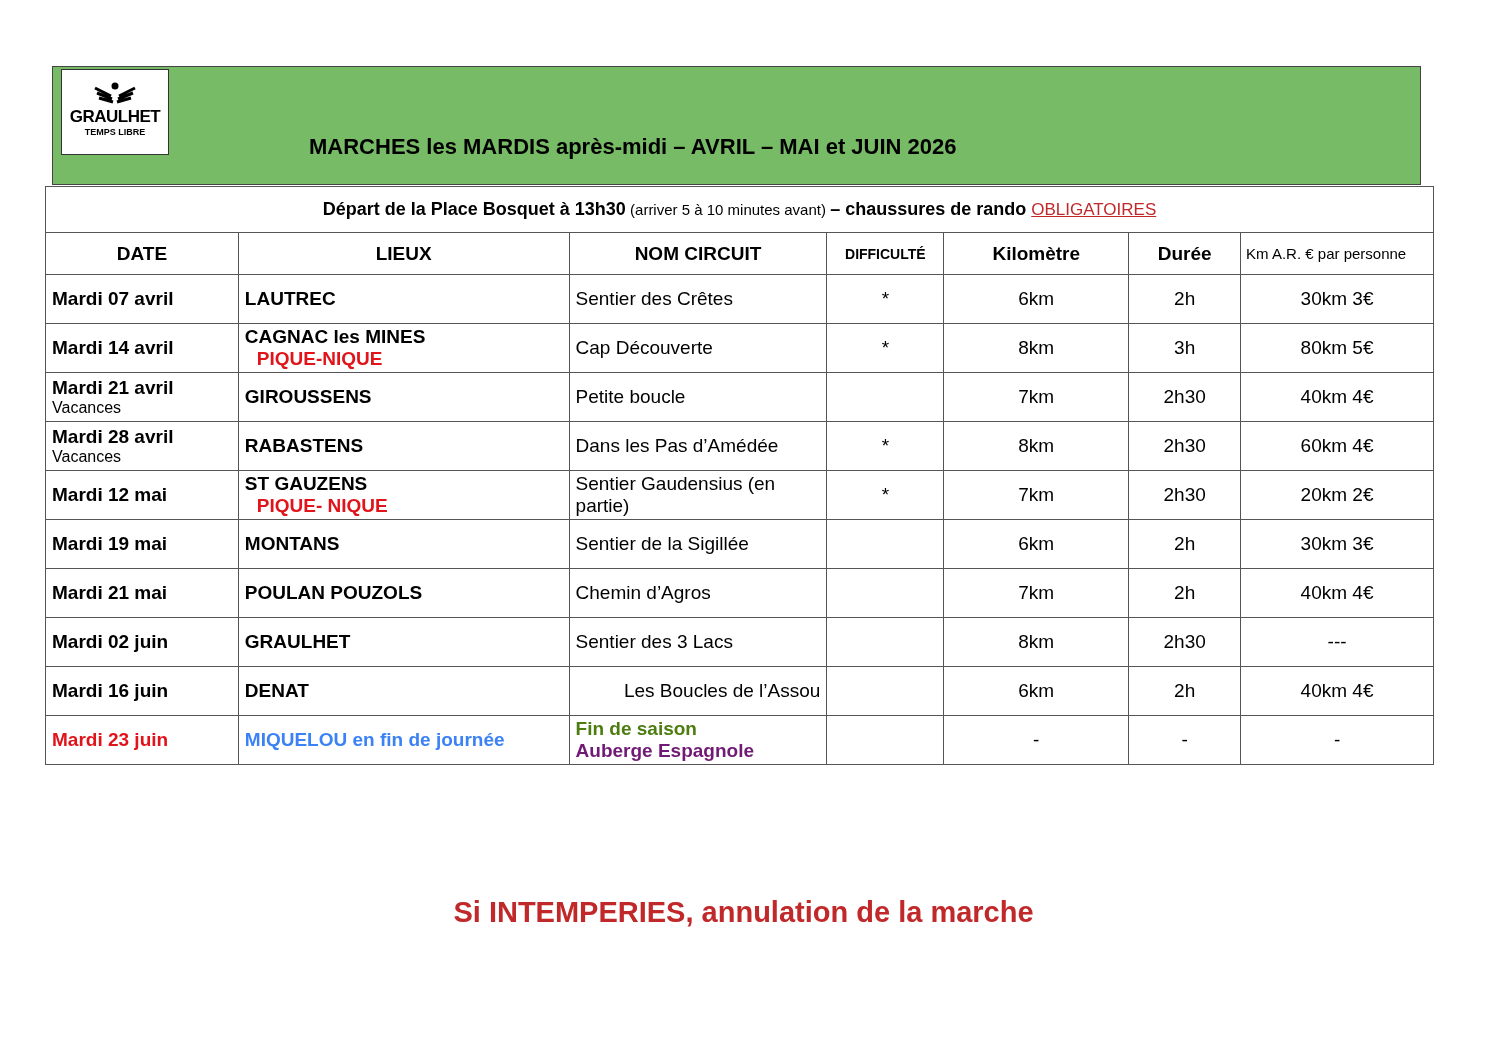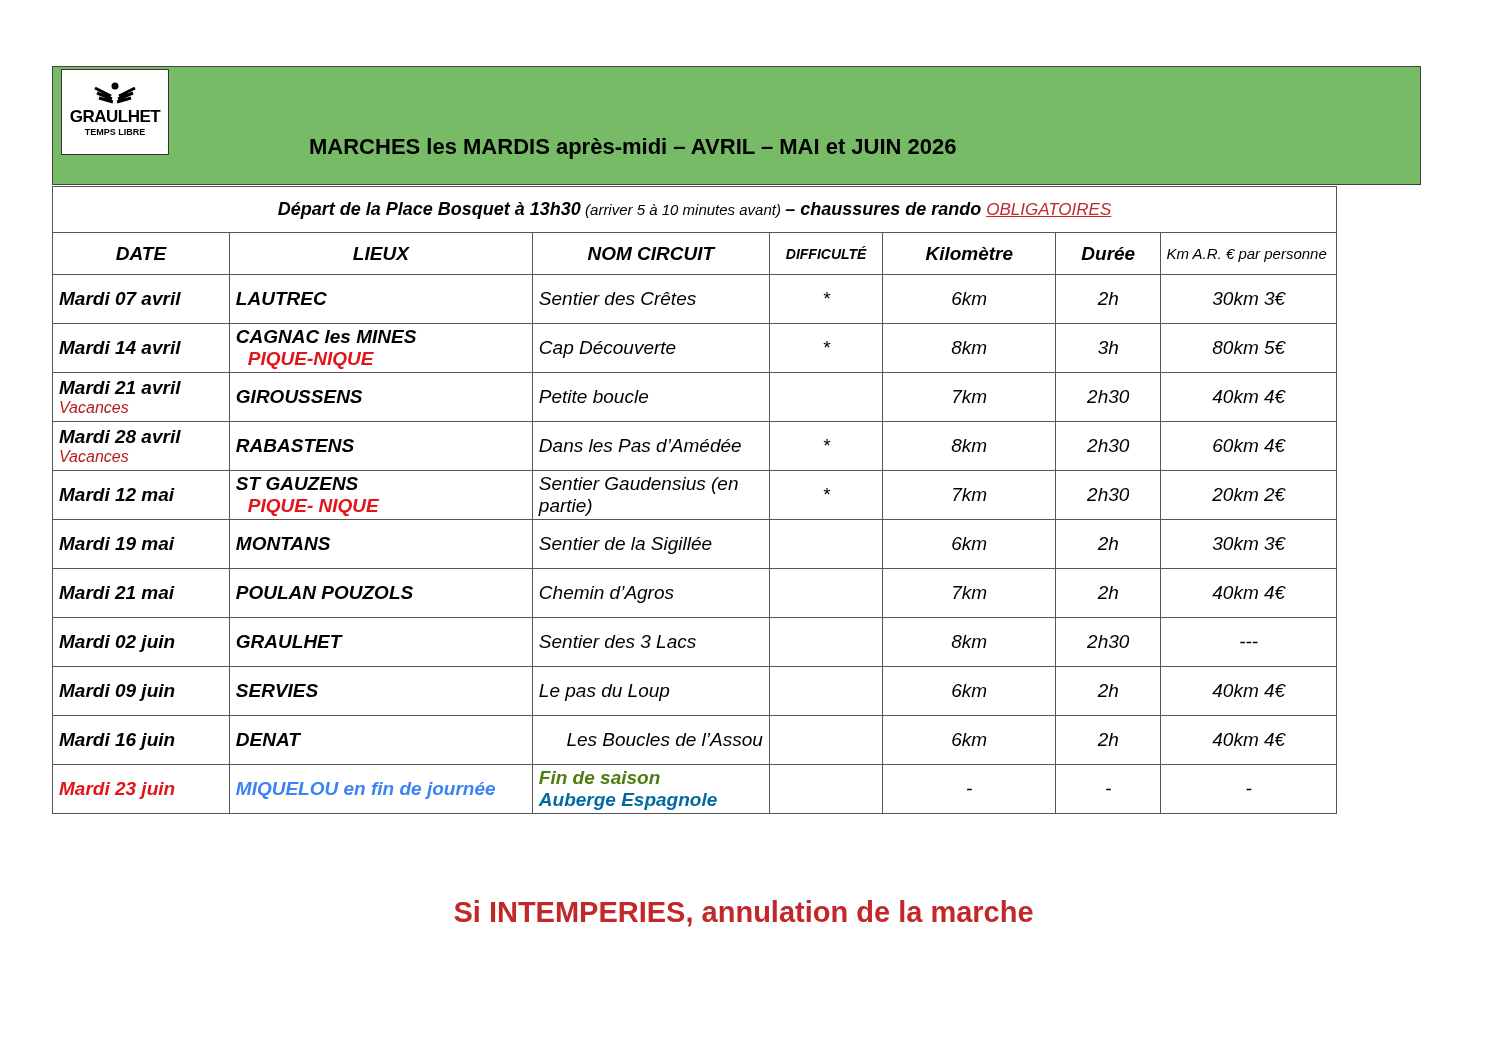--- a/index.html
+++ b/index.html
@@ -3,37 +3,37 @@
 <meta charset="utf-8">
 <style>
   html,body{margin:0;padding:0;background:#fff;}
   body{width:1497px;height:1058px;position:relative;font-family:"Liberation Sans",sans-serif;color:#000;}
   .banner{position:absolute;left:52px;top:66px;width:1369px;height:119px;background:#77bb66;border:1px solid #444;box-sizing:border-box;}
   .logo{position:absolute;left:8px;top:2px;width:108px;height:86px;background:#fff;border:1px solid #333;box-sizing:border-box;text-align:center;}
   .logo .mark{margin-top:12px;height:22px;}
   .logo .l1{font-weight:bold;font-size:17px;line-height:18px;letter-spacing:-0.5px;}
   .logo .l2{font-weight:bold;font-size:9px;line-height:12px;}
   .title{position:absolute;left:256px;top:67px;font-weight:bold;font-size:22px;}
-  table{position:absolute;left:52px;top:186px;border-collapse:collapse;width:1285px;font-style:italic;}
+  table{position:absolute;left:45px;top:186px;border-collapse:collapse;width:1389px;}
   td,th{border:1.5px solid #555;font-size:19px;padding:0 6px;vertical-align:middle;height:49px;box-sizing:border-box;}
   .info{text-align:center;height:46px;font-size:18px;font-weight:bold;}
   .info .small{font-weight:normal;font-size:15px;}
   .info .oblig{font-weight:normal;color:#c0282a;text-decoration:underline;font-size:17px;}
   th{font-weight:bold;height:42px;font-size:19px;}
   th.diff{font-size:14px;}
   th.km{font-weight:normal;font-size:15px;text-align:left;line-height:17px;padding:0 5px;}
   td.date,td.lieu{font-weight:bold;}
   td.center{text-align:center;}
-  .sub-red{color:#b91c1c;font-weight:normal;font-size:16px;display:block;line-height:18px;}
+  .sub-red{color:#000000;font-weight:normal;font-size:16px;display:block;line-height:18px;}
   .pique{color:#e0141a;font-weight:bold;display:block;padding-left:12px;line-height:22px;}
   .l2line{line-height:22px;}
   .red{color:#e0141a;}
   .green{color:#3b82f6;}
   .blue{color:#4d7c0f;font-weight:bold;display:block;line-height:22px;}
-  .redb{color:#0369a1;font-weight:bold;display:block;line-height:22px;}
+  .redb{color:#701a75;font-weight:bold;display:block;line-height:22px;}
   .footer{position:absolute;left:0;width:1487px;top:896px;text-align:center;font-size:29px;font-weight:bold;color:#c0282a;}
 </style>
 </head>
 <body>
 
 <div class="banner">
   <div class="logo">
     <svg class="mark" width="44" height="22" viewBox="0 0 44 22">
       <circle cx="22" cy="4" r="3.5" fill="#000"></circle>
       <path d="M2 6 L18 14 M4 11 L19 17 M6 16 L20 20 M42 6 L26 14 M40 11 L25 17 M38 16 L24 20" stroke="#000" stroke-width="3" fill="none"></path>
@@ -155,31 +155,20 @@
         <td class="lieu">
           <span class="l2line" style="display:block">GRAULHET</span>
         </td>
         <td style="line-height:22px;">Sentier des 3 Lacs</td>
         <td class="center"></td>
         <td class="center">8km</td>
         <td class="center">2h30</td>
         <td class="center">---</td>
       </tr>
       <tr>
-        <td class="date"><span class="l2line">Mardi 09 juin</span></td>
-        <td class="lieu">
-          <span class="l2line" style="display:block">SERVIES</span>
-        </td>
-        <td style="line-height:22px;">Le pas du Loup</td>
-        <td class="center"></td>
-        <td class="center">6km</td>
-        <td class="center">2h</td>
-        <td class="center">40km 4€</td>
-      </tr>
-      <tr>
         <td class="date"><span class="l2line">Mardi 16 juin</span></td>
         <td class="lieu">
           <span class="l2line" style="display:block">DENAT</span>
         </td>
         <td style="line-height:22px;text-align:right;">Les Boucles de l’Assou</td>
         <td class="center"></td>
         <td class="center">6km</td>
         <td class="center">2h</td>
         <td class="center">40km 4€</td>
       </tr>

